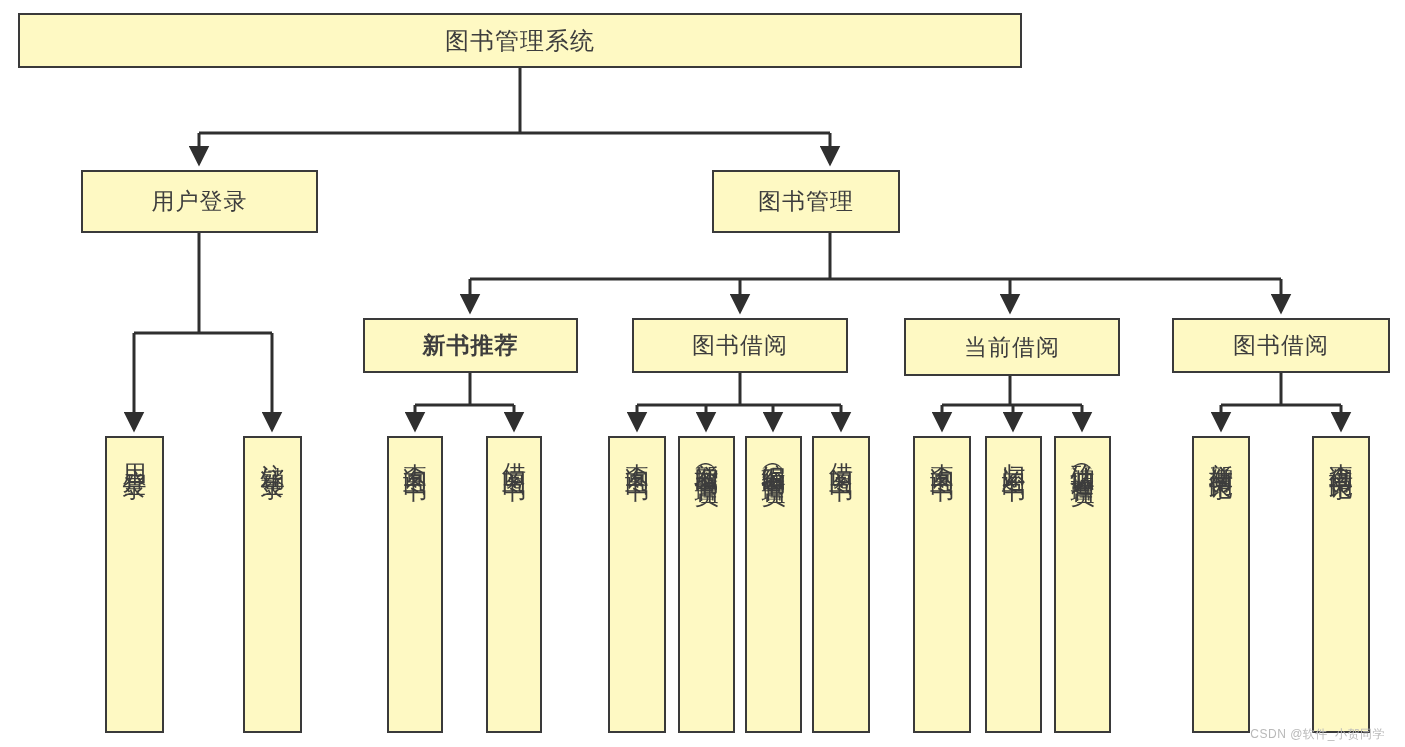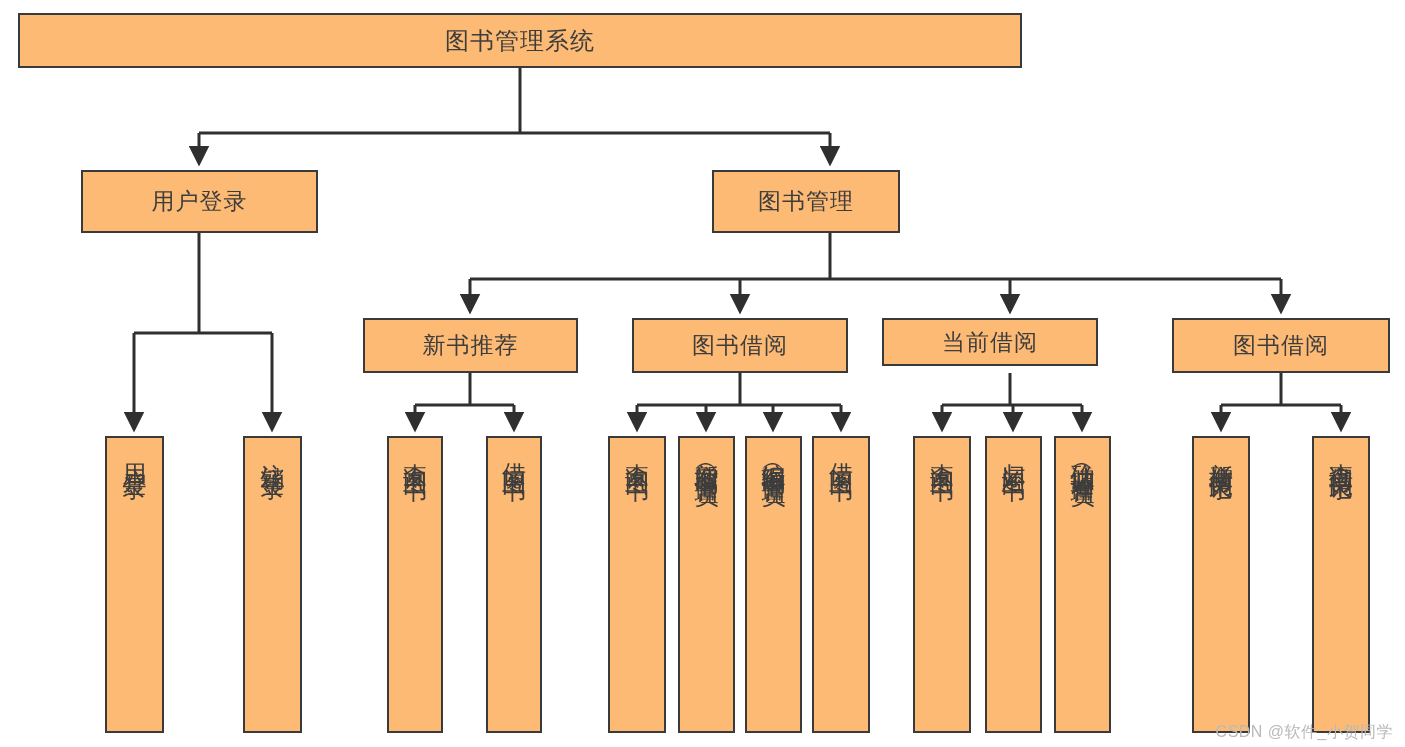--- a/index.html
+++ b/index.html
@@ -18,21 +18,21 @@
   #edges{
     position:absolute;
     left:0; top:0;
     width:1405px;
     height:747px;
     pointer-events:none;
   }
   .node{
     position:absolute;
     box-sizing:border-box;
-    background:#fdba74;
+    background:#fef9c3;
     border:2px solid #3a3a3a;
     display:flex;
     align-items:center;
     justify-content:center;
     color:#3d3d3d;
     z-index:2;
   }
   .node .node-label{
     display:block;
     text-align:center;
@@ -61,23 +61,23 @@
     letter-spacing:5px;
     margin:0 auto;
     padding-top:6px;
     white-space:nowrap;
   }
   .node.vert.tall .node-label{
     letter-spacing:3px;
   }
   .watermark{
     position:absolute;
-    right:12px;
+    right:20px;
     bottom:4px;
-    font-size:16px;
+    font-size:12px;
     color:#b9b9b9;
     white-space:nowrap;
     z-index:5;
     letter-spacing:0.5px;
   }
 </style>
 </head>
 <body>
 
 <div id="diagram">
@@ -136,27 +136,27 @@
     <span class="node-label">图书管理系统</span>
   </div>
 
   <div class="node horiz" style="left:81px;top:170px;width:237px;height:63px;">
     <span class="node-label">用户登录</span>
   </div>
   <div class="node horiz" style="left:712px;top:170px;width:188px;height:63px;">
     <span class="node-label">图书管理</span>
   </div>
 
-  <div class="node horiz" style="left:363px;top:318px;width:215px;height:55px;">
+  <div class="node horiz" style="left:363px;top:318px;width:215px;height:55px;font-weight:bold;">
     <span class="node-label">新书推荐</span>
   </div>
   <div class="node horiz" style="left:632px;top:318px;width:216px;height:55px;">
     <span class="node-label">图书借阅</span>
   </div>
-  <div class="node horiz" style="left:882px;top:318px;width:216px;height:48px;">
+  <div class="node horiz" style="left:904px;top:318px;width:216px;height:58px;">
     <span class="node-label">当前借阅</span>
   </div>
   <div class="node horiz" style="left:1172px;top:318px;width:218px;height:55px;">
     <span class="node-label">图书借阅</span>
   </div>
 
   <div class="node vert" style="left:105px;top:436px;width:59px;height:297px;">
     <span class="node-label">用户登录</span>
   </div>
   <div class="node vert" style="left:243px;top:436px;width:59px;height:297px;">

